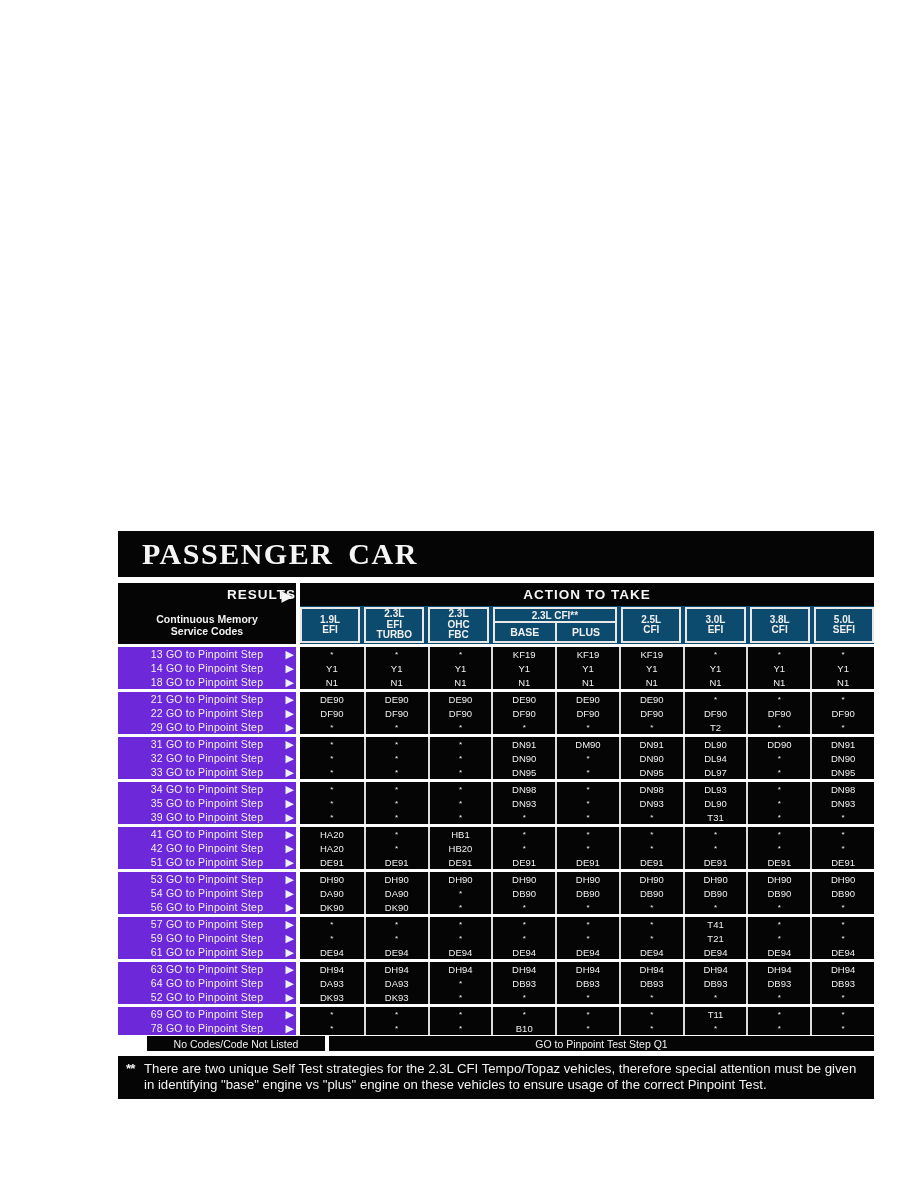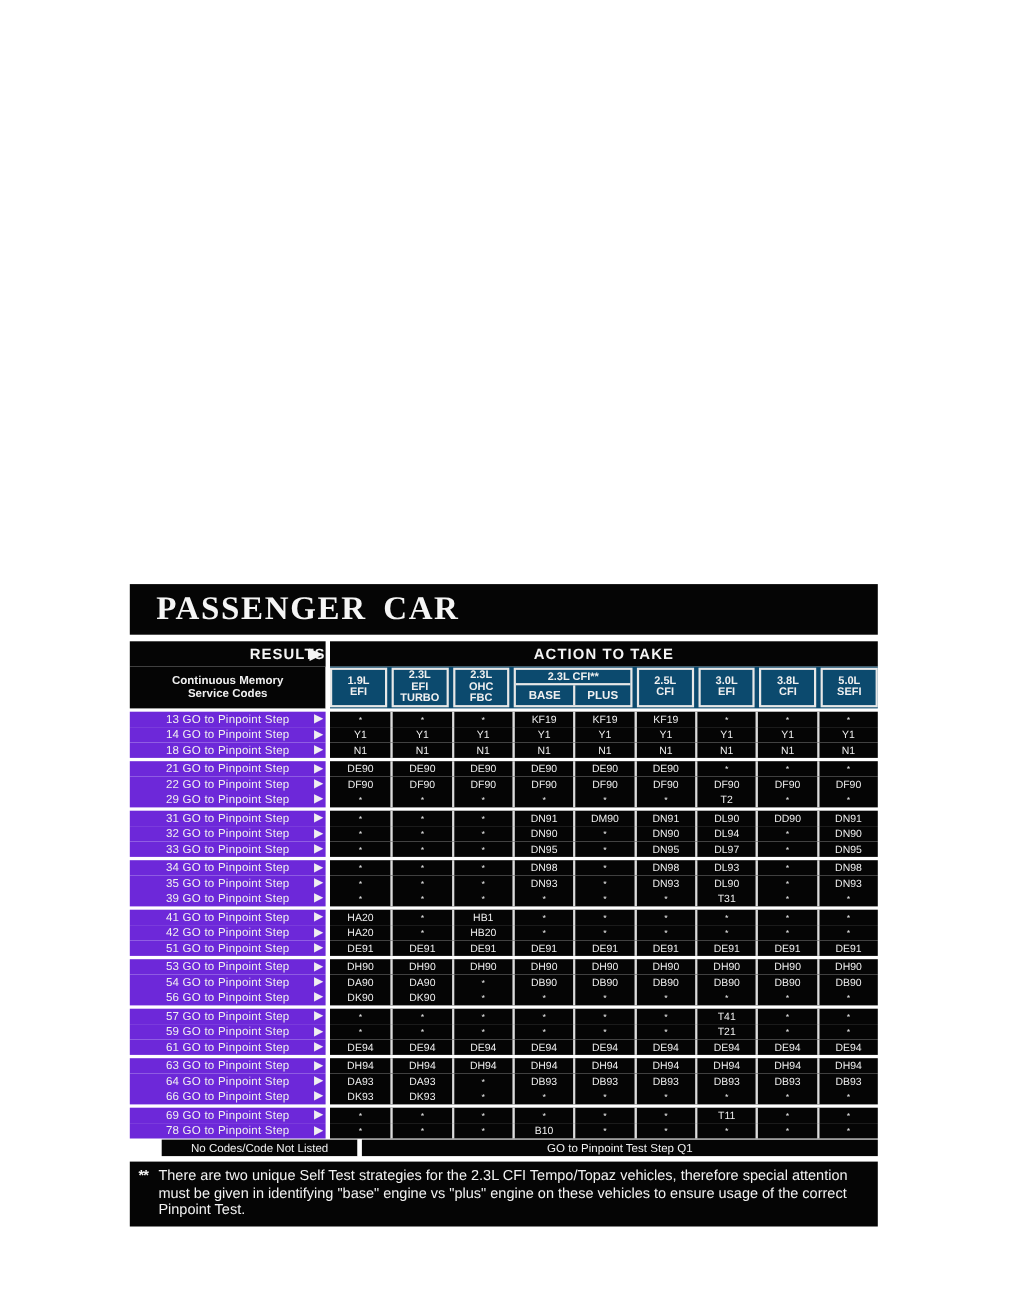--- a/index.html
+++ b/index.html
@@ -7,21 +7,21 @@
   .page {
     position: relative;
     width: 918px; height: 1188px;
     background: #ffffff;
     font-family: "Liberation Sans", sans-serif;
     overflow: hidden;
   }
   .doc {
     position: absolute;
     left: 118px; top: 531px;
-    width: 680px;
+    width: 756px;
     border-radius: 20px;
   }
   .title-bar {
     background: #050505;
     height: 46px;
     display: flex; align-items: center;
     padding-left: 24px;
   }
   .title-bar .title-text {
     color: #f5f5f5;
@@ -600,21 +600,21 @@
             <div class="cell star">*</div>
             <div class="cell">DB93</div>
             <div class="cell">DB93</div>
             <div class="cell">DB93</div>
             <div class="cell">DB93</div>
             <div class="cell">DB93</div>
             <div class="cell">DB93</div>
           </div>
           <div class="trow">
             <div class="rlabel">
-              <span class="rlabel-text">66 GO to Pinpoint Step</span>
+              <span class="rlabel-text">52 GO to Pinpoint Step</span>
               <span class="rarrow">▶</span>
             </div>
             <div class="vgap"></div>
             <div class="cell">DK93</div>
             <div class="cell">DK93</div>
             <div class="cell star">*</div>
             <div class="cell star">*</div>
             <div class="cell star">*</div>
             <div class="cell star">*</div>
             <div class="cell star">*</div>

